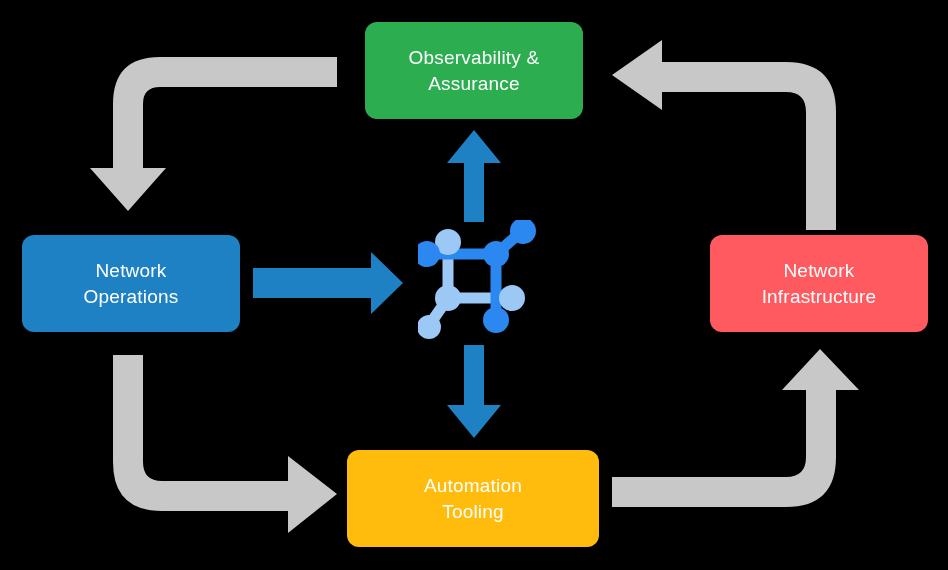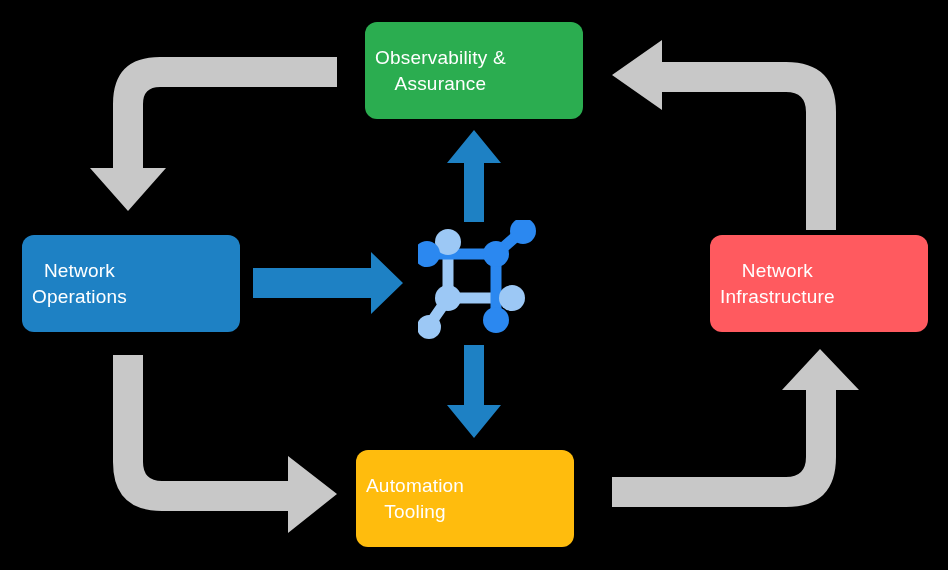--- a/index.html
+++ b/index.html
@@ -23,20 +23,21 @@
     left: 0;
     top: 0;
     width: 948px;
     height: 570px;
   }
   .node-box {
     position: absolute;
     border-radius: 12px;
     display: flex;
     align-items: center;
+    justify-content: center;
     text-align: center;
     color: #ffffff;
     font-size: 19px;
     line-height: 1.32;
     font-weight: 400;
     letter-spacing: 0.2px;
     box-sizing: border-box;
     padding: 4px 10px;
     user-select: none;
   }
@@ -47,21 +48,21 @@
   #box-observability {
     left: 365px; top: 22px;  width: 218px; height: 97px;
   }
   #box-operations {
     left: 22px;  top: 235px; width: 218px; height: 97px;
   }
   #box-infrastructure {
     left: 710px; top: 235px; width: 218px; height: 97px;
   }
   #box-automation {
-    left: 356px; top: 450px; width: 218px; height: 97px;
+    left: 347px; top: 450px; width: 252px; height: 97px;
   }
   #center-icon {
     position: absolute;
     left: 418px;
     top: 220px;
     width: 120px;
     height: 120px;
   }
 </style>
 </head>

